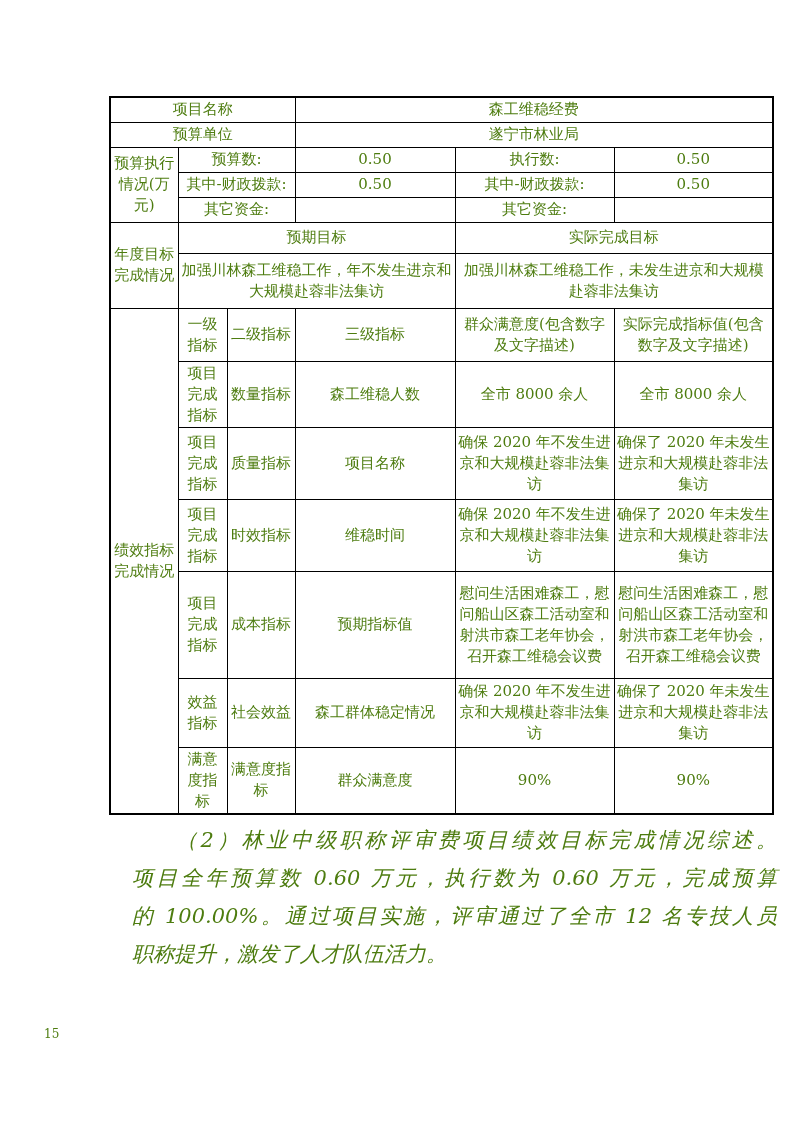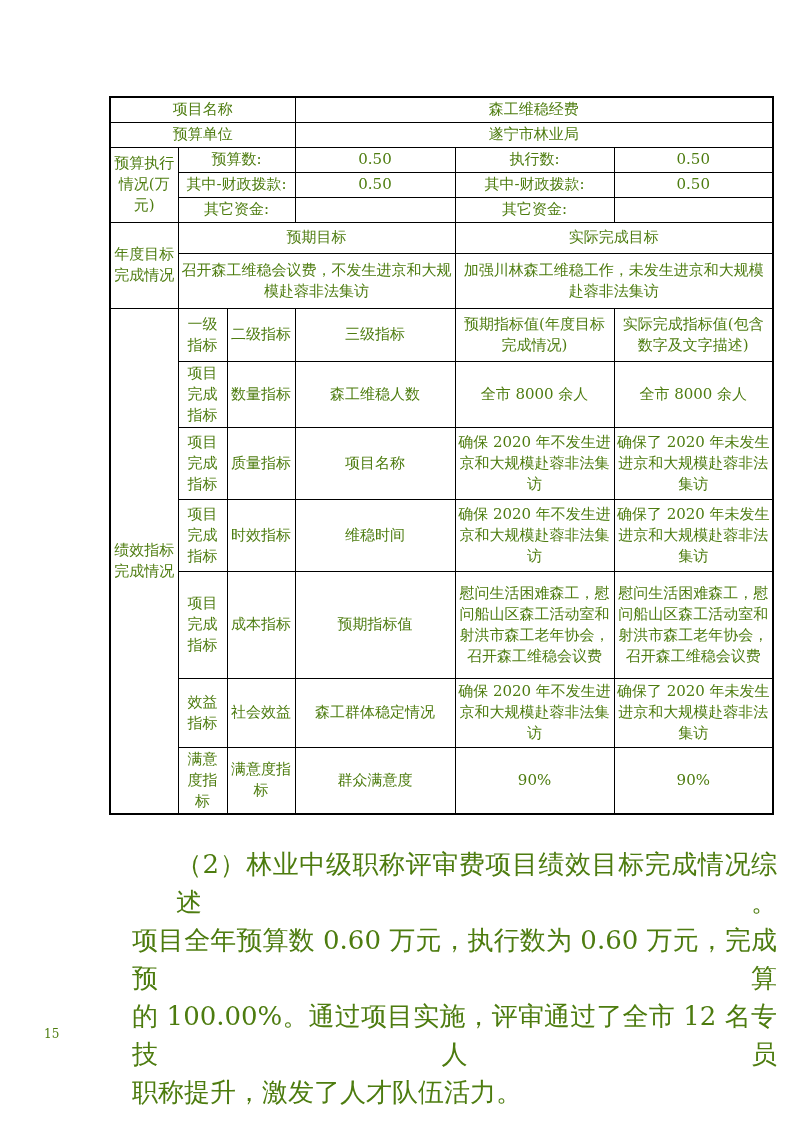--- a/index.html
+++ b/index.html
@@ -24,22 +24,22 @@
   tr.h25 { height:25px; }
   tr.h31 { height:31px; }
   tr.h55 { height:55px; }
   tr.h53 { height:53px; }
   tr.h65 { height:65px; }
   tr.h72 { height:72px; }
   tr.h107 { height:107px; }
   tr.h69 { height:69px; }
   tr.h62 { height:62px; }
   .para {
-    position:absolute; left:88px; top:845px; width:645px;
-    font-size:26px; line-height:38px;
+    position:absolute; left:88px; top:821px; width:645px;
+    font-size:21px; line-height:38px;font-style:italic;
   }
   .pline {
     text-align:justify; text-align-last:justify; text-justify:inter-ideograph;
   }
   .pline.first { padding-left:44px; }
   .pline.last { text-align:left; text-align-last:left; }
   .pagenum {
     position:absolute; left:0; top:1027px; width:100%;
     text-align:left; font-size:12px;
   }
@@ -89,30 +89,30 @@
       <td>其它资金:</td>
       <td></td>
     </tr>
 
     <tr class="h31">
       <td rowspan="2">年度目标完成情况</td>
       <td colspan="3">预期目标</td>
       <td colspan="2">实际完成目标</td>
     </tr>
     <tr class="h55">
-      <td colspan="3">召开森工维稳会议费，不发生进京和大规模赴蓉非法集访</td>
+      <td colspan="3">加强川林森工维稳工作，年不发生进京和大规模赴蓉非法集访</td>
       <td colspan="2">加强川林森工维稳工作，未发生进京和大规模赴蓉非法集访</td>
     </tr>
 
     <tr class="h53">
       <td rowspan="7">绩效指标完成情况</td>
       <td>一级指标</td>
       <td>二级指标</td>
       <td>三级指标</td>
-      <td>预期指标值(年度目标完成情况)</td>
+      <td>群众满意度(包含数字及文字描述)</td>
       <td>实际完成指标值(包含数字及文字描述)</td>
     </tr>
 
     <tr class="h65">
       <td>项目完成指标</td>
       <td>数量指标</td>
       <td>森工维稳人数</td>
       <td>全市 8000 余人</td>
       <td>全市 8000 余人</td>
     </tr>

